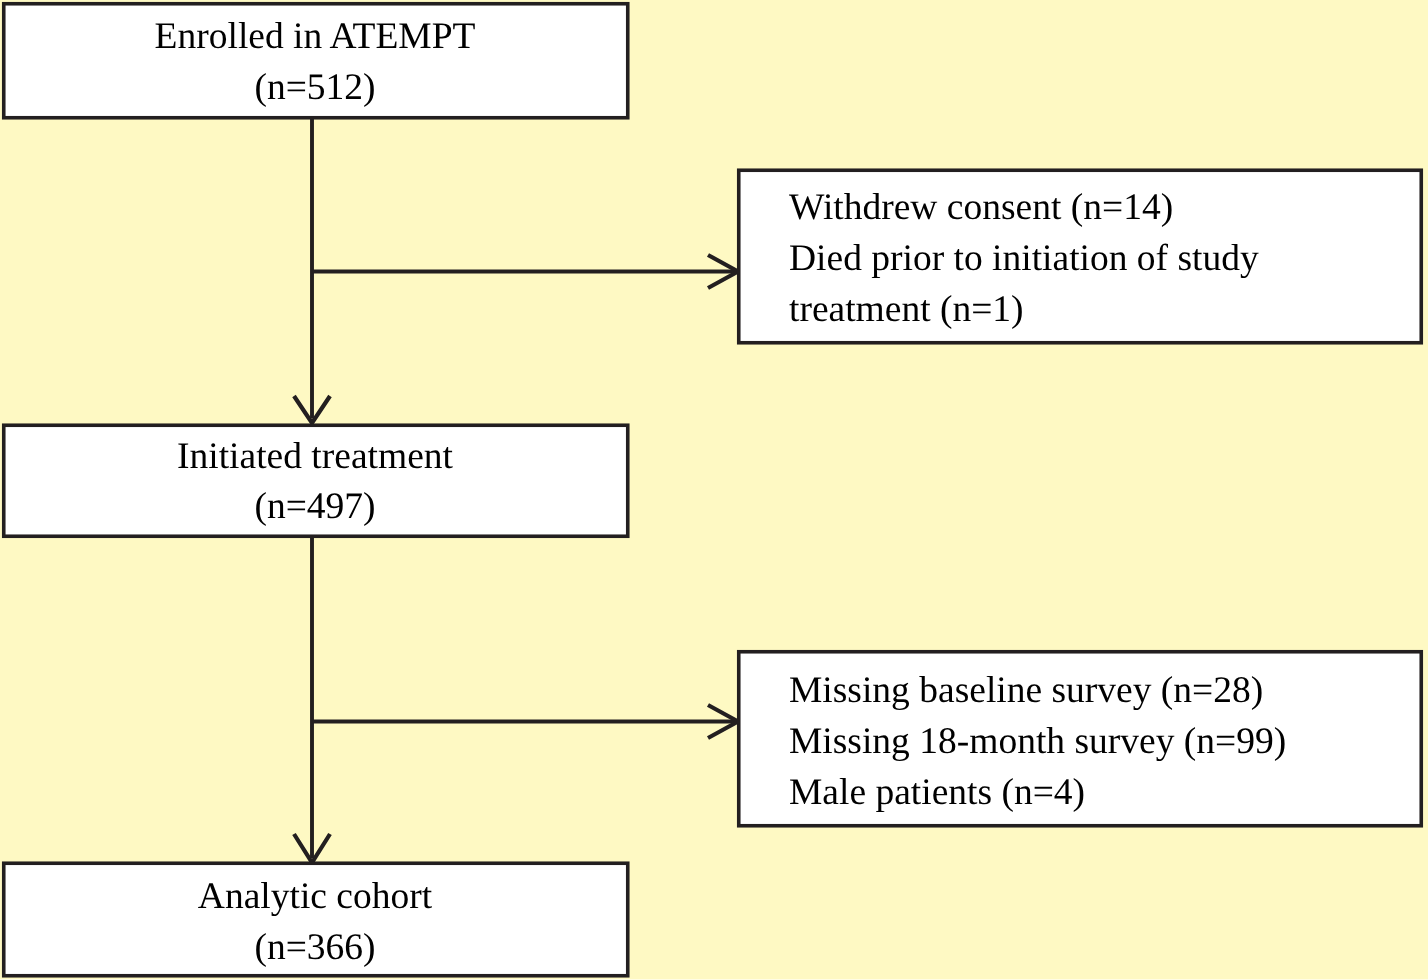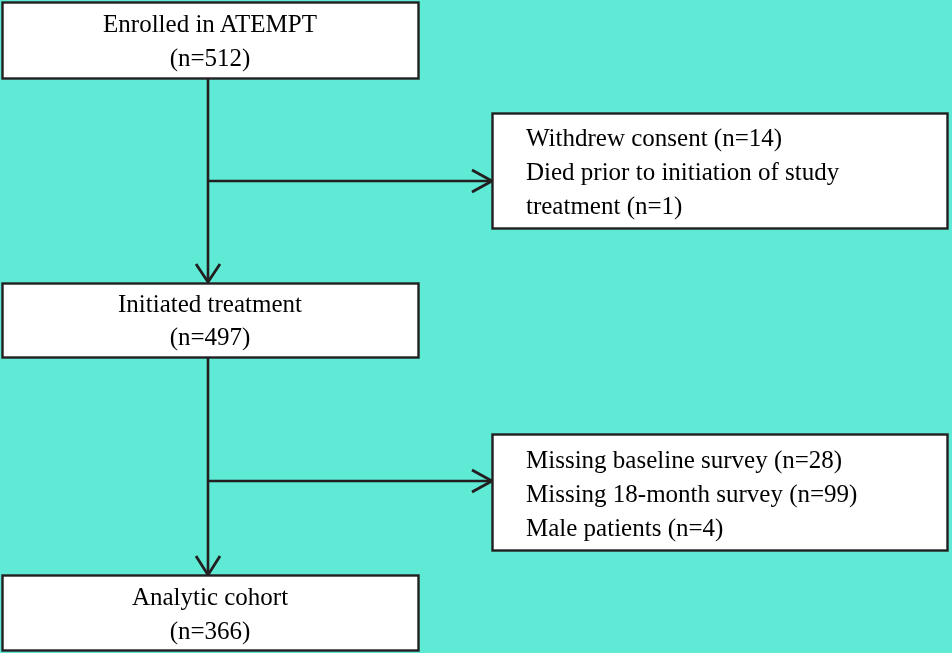--- a/index.html
+++ b/index.html
@@ -5,21 +5,21 @@
 <style>
   html, body {
     margin: 0;
     padding: 0;
     background: #ffffff;
   }
   #diagram-root {
     position: relative;
     width: 952px;
     height: 653px;
-    background: #5eead4;
+    background: #fef9c3;
     overflow: hidden;
     font-family: "Liberation Serif", "DejaVu Serif", serif;
   }
   svg.flow-canvas {
     position: absolute;
     top: 0;
     left: 0;
     width: 952px;
     height: 653px;
     display: block;

